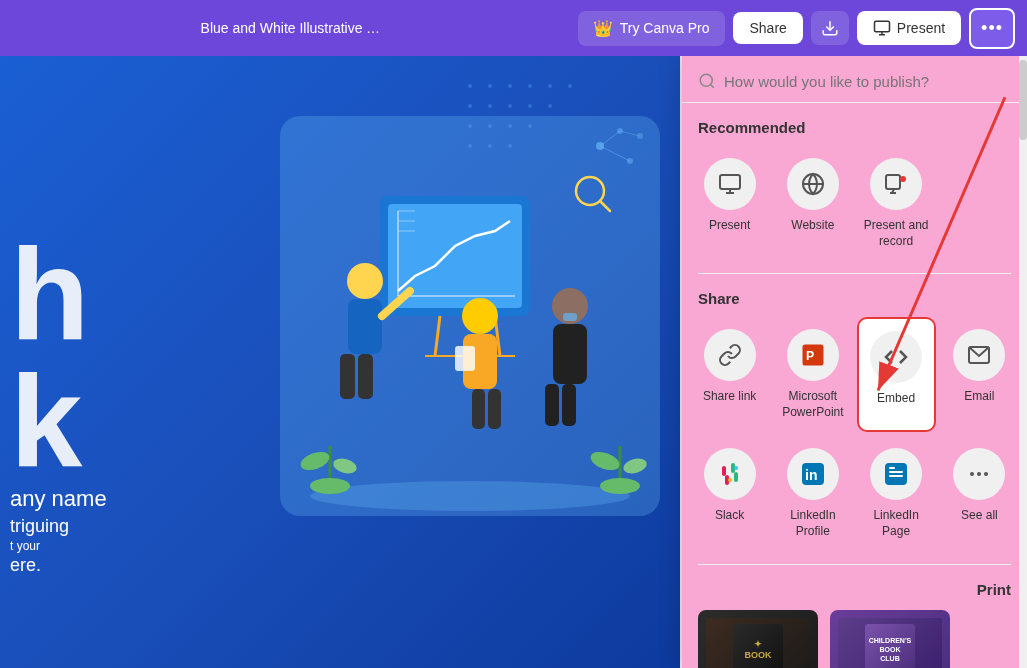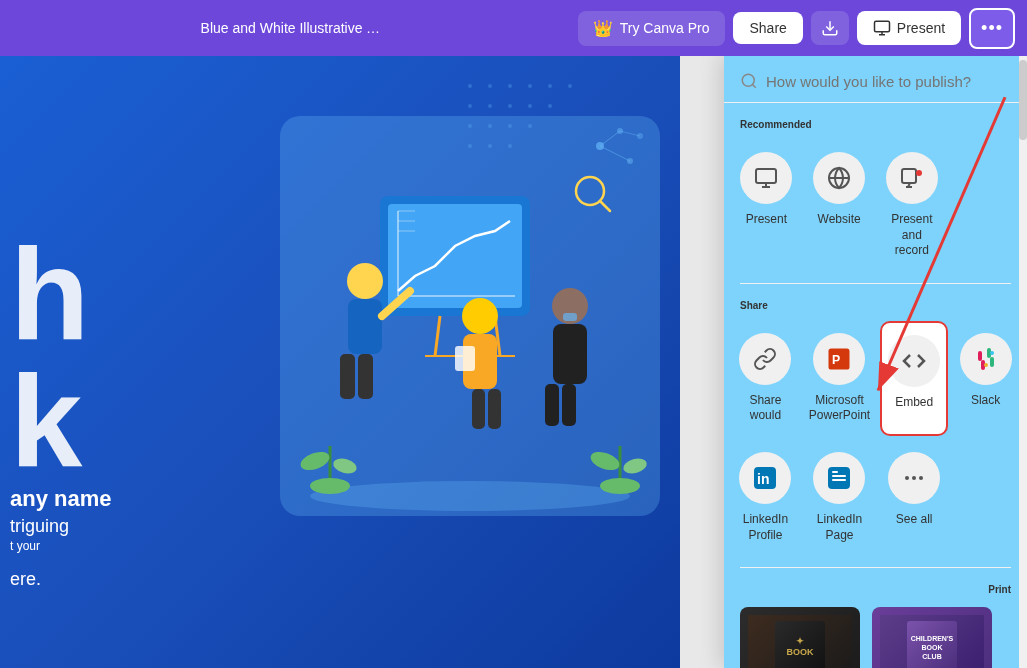--- a/index.html
+++ b/index.html
@@ -76,23 +76,23 @@
       height: 612px;
       background: linear-gradient(135deg, #1a5fd4 0%, #1a4fba 50%, #0d3a9e 100%);
       overflow: hidden;
     }
 
     
     .publish-panel {
       position: absolute;
       right: 0;
       top: 0;
-      width: 303px;
+      width: 345px;
       height: 612px;
-      background: #7dd3fc;
+      background: #f9a8d4;
       box-shadow: -4px 0 20px rgba(0,0,0,0.15);
       z-index: 100;
       display: flex;
       flex-direction: column;
     }
     .panel-search {
       padding: 16px 16px 12px;
       border-bottom: 1px solid #f0f0f0;
       display: flex;
       align-items: center;
@@ -113,21 +113,21 @@
     .panel-scroll {
       flex: 1;
       overflow-y: auto;
       padding: 0;
     }
     .panel-scroll::-webkit-scrollbar { width: 8px; }
     .panel-scroll::-webkit-scrollbar-track { background: #f5f5f5; }
     .panel-scroll::-webkit-scrollbar-thumb { background: #ccc; border-radius: 4px; }
 
     .section-title {
-      font-size: 10px;
+      font-size: 15px;
       font-weight: 600;
       color: #333;
       padding: 16px 16px 10px;
     }
     .items-grid {
       display: grid;
       grid-template-columns: repeat(4, 1fr);
       gap: 4px;
       padding: 0 8px 12px;
     }
@@ -289,24 +289,24 @@
           <circle cx="50" cy="70" r="2"></circle>
       </g>
     </svg>
 
     <div style="position:absolute; left:10px; top:180px; color:white;">
       <div style="font-size:130px; font-weight:900; line-height:0.9; opacity:0.9;">h</div>
       <div style="font-size:130px; font-weight:900; line-height:0.9; opacity:0.9; margin-top:10px;">k</div>
     </div>
 
     <div style="position:absolute; left:10px; top:430px; color:white;">
-      <div style="font-size:22px; font-weight:700;">any name</div>
+      <div style="font-size:22px; font-weight:400;">any name</div>
       <div style="font-size:18px; margin-top:4px;">triguing</div>
       <div style="font-size:12px; margin-top:2px;">t your</div>
-      <div style="font-size:18px; margin-top:16px;">ere.</div>
+      <div style="font-size:18px; margin-top:2px;">ere.</div>
     </div>
 
     <div style="position:absolute; right:20px; top:60px; width:380px; height:400px; background:rgba(100,181,246,0.3); border-radius:20px;">
       
       <svg width="380" height="400" viewBox="0 0 380 400">
 
         <ellipse cx="190" cy="380" rx="160" ry="15" fill="rgba(100,181,246,0.3)"></ellipse>
 
         <rect x="100" y="80" width="150" height="120" rx="8" fill="#1976d2"></rect>
         <rect x="108" y="88" width="134" height="104" rx="4" fill="#42a5f5"></rect>
@@ -423,21 +423,21 @@
       <div class="section-title">Share</div>
       <div class="items-grid">
 
         <div class="grid-item">
           <div class="item-icon">
             <svg width="24" height="24" viewBox="0 0 24 24" fill="none" stroke="#555" stroke-width="2">
                 <path d="M10 13a5 5 0 007.54.54l3-3a5 5 0 00-7.07-7.07l-1.72 1.71"></path>
                 <path d="M14 11a5 5 0 00-7.54-.54l-3 3a5 5 0 007.07 7.07l1.71-1.71"></path>
               </svg>
           </div>
-          <span class="item-label">Share would</span>
+          <span class="item-label">Share link</span>
         </div>
 
         <div class="grid-item">
           <div class="item-icon" style="color:#d4380d;">
             <svg width="28" height="28" viewBox="0 0 32 32">
                 <rect x="4" y="4" width="24" height="24" rx="3" fill="#d4380d"></rect>
                 <text x="8" y="22" font-size="14" font-weight="bold" fill="white">P</text>
               </svg>
           </div>
           <span class="item-label">Microsoft PowerPoint</span>
@@ -446,20 +446,29 @@
         <div class="grid-item highlighted">
           <div class="item-icon">
             <svg width="24" height="24" viewBox="0 0 24 24" fill="none" stroke="#555" stroke-width="2.5">
                 <polyline points="16 18 22 12 16 6"></polyline>
                 <polyline points="8 6 2 12 8 18"></polyline>
               </svg>
           </div>
           <span class="item-label">Embed</span>
         </div>
 
+        <div class="grid-item">
+          <div class="item-icon">
+            <svg width="24" height="24" viewBox="0 0 24 24" fill="none" stroke="#555" stroke-width="2">
+                <rect x="2" y="4" width="20" height="16" rx="2"></rect>
+                <polyline points="2,4 12,13 22,4"></polyline>
+              </svg>
+          </div>
+          <span class="item-label">Email</span>
+        </div>
 
         <div class="grid-item">
           <div class="item-icon">
             <svg width="26" height="26" viewBox="0 0 26 26">
               <rect x="5" y="5" width="4" height="10" rx="2" fill="#e01e5a"></rect>
               <rect x="5" y="17" width="10" height="4" rx="2" fill="#e01e5a" transform="rotate(90,10,19)"></rect>
               <rect x="17" y="11" width="4" height="10" rx="2" fill="#2eb67d"></rect>
               <rect x="11" y="5" width="10" height="4" rx="2" fill="#2eb67d" transform="rotate(90,16,7)"></rect>
               <rect x="11" y="17" width="4" height="4" rx="2" fill="#ecb22e"></rect>
               <rect x="17" y="5" width="4" height="4" rx="2" fill="#36c5f0"></rect>

